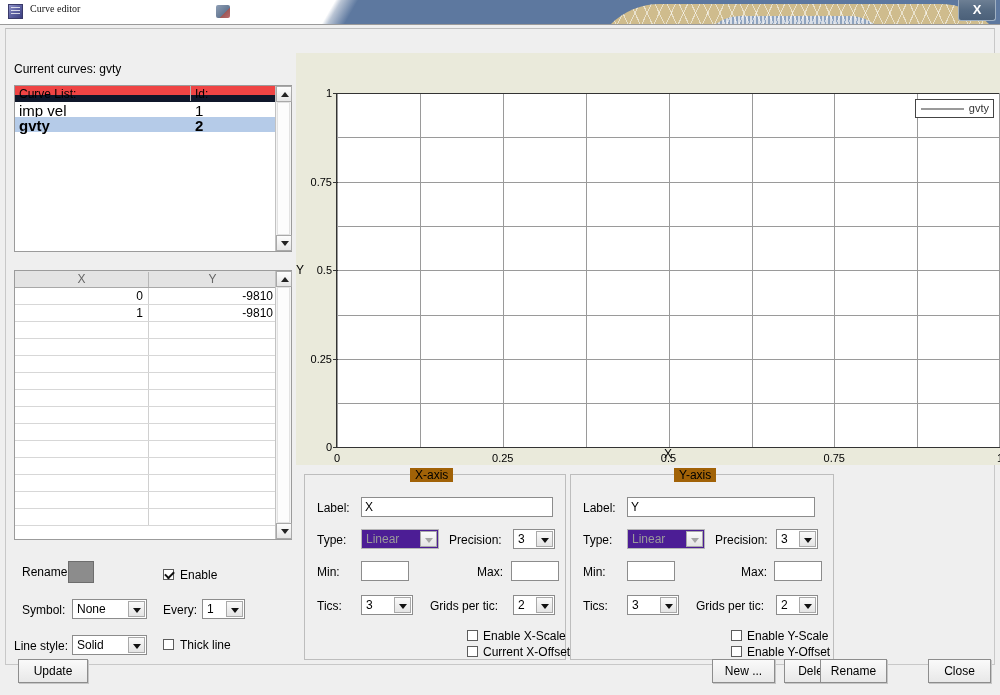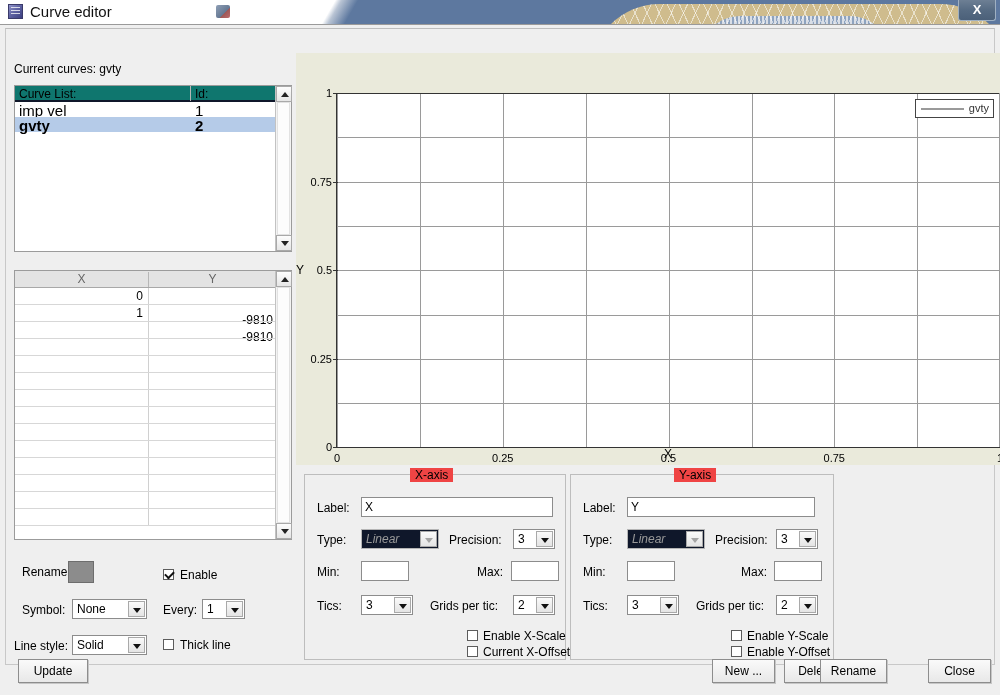--- a/index.html
+++ b/index.html
@@ -49,21 +49,21 @@
     position:absolute;left:8px;top:4px;width:15px;height:15px;
     background:linear-gradient(135deg,#8f93c9 0%,#5b5fa0 50%,#3b3f80 100%);
     border:1px solid #3a3a6a;
     box-sizing:border-box;
   }
   .title-icon:after{
     content:"";position:absolute;left:2px;top:2px;width:9px;height:9px;
     background:repeating-linear-gradient(to bottom,rgba(255,255,255,.75) 0 1px,rgba(0,0,0,0) 1px 3px);
   }
   .title-text{
-    position:absolute;left:30px;top:3px;font-size:15px;color:#111;white-space:nowrap;
+    position:absolute;left:30px;top:3px;font-size:10px;color:#111;white-space:nowrap;font-family:Liberation Serif, serif;
   }
   .title-glyph{
     position:absolute;left:216px;top:5px;width:14px;height:13px;
     background:linear-gradient(135deg,#7b8ea8 0%,#4a6080 60%,#8a3a3a 61%,#b35050 100%);
     border-radius:2px;opacity:.85;
   }
   .close-btn{
     position:absolute;right:4px;top:0px;width:38px;height:21px;
     background:linear-gradient(to bottom,#6d7f94 0%,#566b83 50%,#4b6079 100%);
     border:1px solid #9fb0c2;border-top:none;
@@ -92,21 +92,21 @@
   
   .current-curves{left:14px;top:37px;}
 
   
   .listbox{
     position:absolute;left:14px;top:60px;width:278px;height:167px;
     background:#fff;border:1px solid #9b9b9b;box-sizing:border-box;
   }
   .lb-head{
     position:absolute;left:0;top:0;width:100%;height:16px;
-    background:#0f766e;border-bottom:2px solid #0f172a;box-sizing:border-box;
+    background:#ef4444;border-bottom:7px solid #0f172a;box-sizing:border-box;
   }
   .lb-h1{position:absolute;left:0;top:0;width:176px;height:15px;
     border-right:1px solid #b6b6b6;box-sizing:border-box;padding:1px 0 0 4px;font-size:12px;}
   .lb-h2{position:absolute;left:176px;top:0;width:85px;height:15px;
     border-right:1px solid #b6b6b6;box-sizing:border-box;padding:1px 0 0 4px;font-size:12px;}
   .lb-rows{position:absolute;left:0;top:16px;width:261px;}
   .lb-row{position:relative;height:15px;font-size:15px;}
   .lb-row .c1{position:absolute;left:4px;top:0;}
   .lb-row .c2{position:absolute;left:180px;top:0;}
   .lb-row.sel{background:#b5cbe8;font-weight:bold;}
@@ -141,21 +141,21 @@
     background:#e3e3e3;border-bottom:1px solid #a8a8a8;box-sizing:border-box;
   }
   .gr-h{position:absolute;top:1px;height:15px;text-align:center;font-size:12px;color:#666;}
   .gr-h.x{left:0;width:134px;border-right:1px solid #b6b6b6;box-sizing:border-box;}
   .gr-h.y{left:134px;width:127px;box-sizing:border-box;}
   .gr-rows{position:absolute;left:0;top:17px;width:261px;}
   .gr-row{position:relative;height:17px;border-bottom:1px solid #d7d7d7;box-sizing:border-box;}
   .gr-row .cx{position:absolute;left:0;top:0;width:134px;height:16px;
     border-right:1px solid #d0d0d0;box-sizing:border-box;text-align:right;padding:1px 5px 0 0;font-size:12px;}
   .gr-row .cy{position:absolute;left:136px;top:0;width:127px;height:16px;
-    box-sizing:border-box;text-align:right;padding:1px 5px 0 0;font-size:12px;margin-top:24px;}
+    box-sizing:border-box;text-align:right;padding:1px 5px 0 0;font-size:12px;}
 
   
   .color-swatch{
     position:absolute;left:68px;top:536px;width:26px;height:22px;
     background:#8c8c8c;border:1px solid #6d6d6d;box-sizing:border-box;cursor:pointer;
   }
   .cb{
     position:absolute;width:11px;height:11px;background:#fff;
     border:1px solid #5c5c5c;box-sizing:border-box;cursor:pointer;
   }
@@ -172,21 +172,21 @@
   .combo .arrow{
     position:absolute;right:1px;top:1px;width:17px;height:16px;
     background:linear-gradient(to bottom,#fafafa,#e4e4e4);
     border:1px solid #a9a9a9;box-sizing:border-box;
   }
   .combo .arrow:after{
     content:"";position:absolute;left:4px;top:6px;width:0;height:0;
     border-left:4px solid transparent;border-right:4px solid transparent;
     border-top:5px solid #111;
   }
-  .combo.disabled{background:#0f172a;color:#9a9a9a;border-color:#b5b5b5;font-style:italic;}
+  .combo.disabled{background:#4c1d95;color:#9a9a9a;border-color:#b5b5b5;}
   .combo.disabled .arrow:after{border-top-color:#a5a5a5;}
   .textbox{
     position:absolute;height:20px;background:#fff;
     border:1px solid #8c8c8c;box-sizing:border-box;
     font-size:12px;padding:2px 0 0 3px;
   }
 
   .btn{
     position:absolute;height:24px;
     background:linear-gradient(to bottom,#fafafa,#e8e8e8);
@@ -194,21 +194,21 @@
     font-size:12px;text-align:center;line-height:22px;cursor:pointer;
     box-shadow:1px 1px 0 #c6c6c6;
   }
 
   
   .group{
     position:absolute;border:1px solid #bdbdbd;box-sizing:border-box;
     background:#efefef;
   }
   .group > .gtitle{
-    position:absolute;top:-7px;background:#ef4444;padding:0 5px;font-size:12px;color:#000;
+    position:absolute;top:-7px;background:#a16207;padding:0 5px;font-size:12px;color:#000;
   }
 
   
   .plotwrap{
     position:absolute;left:296px;top:28px;width:704px;height:412px;
     background:#eaeadb;
   }
   .axes{
     position:absolute;left:40px;top:40px;width:664px;height:355px;
     background:#fff;

